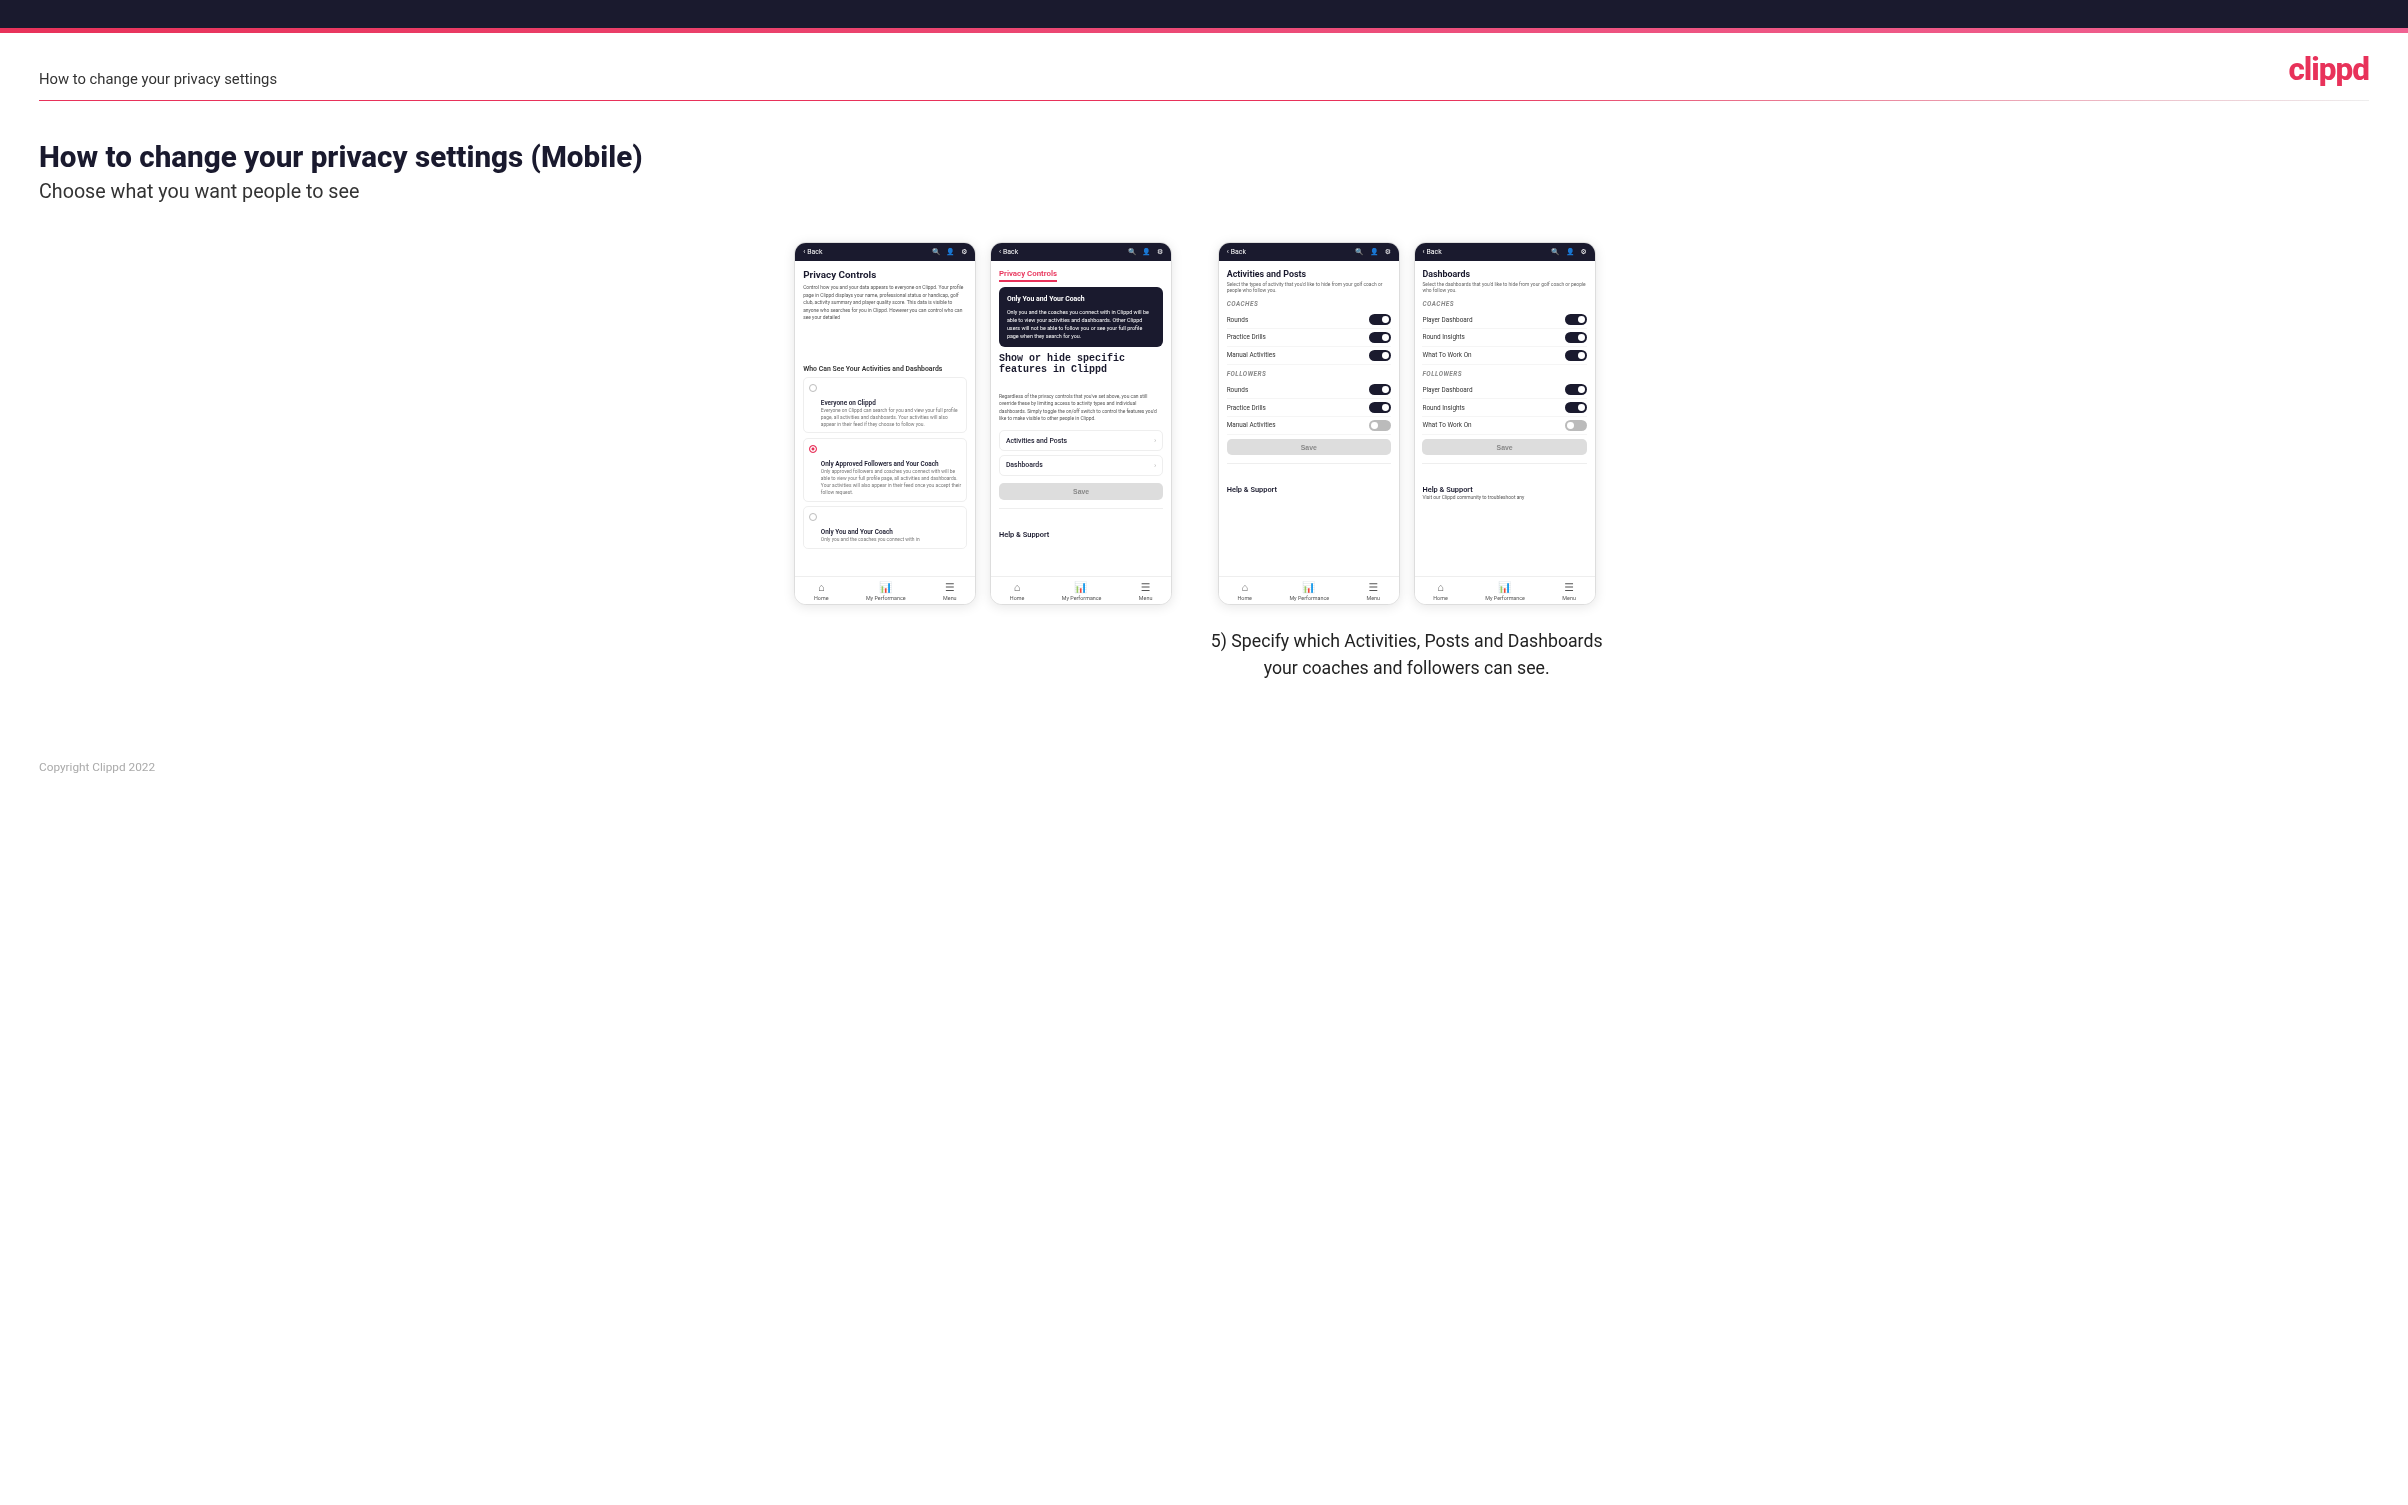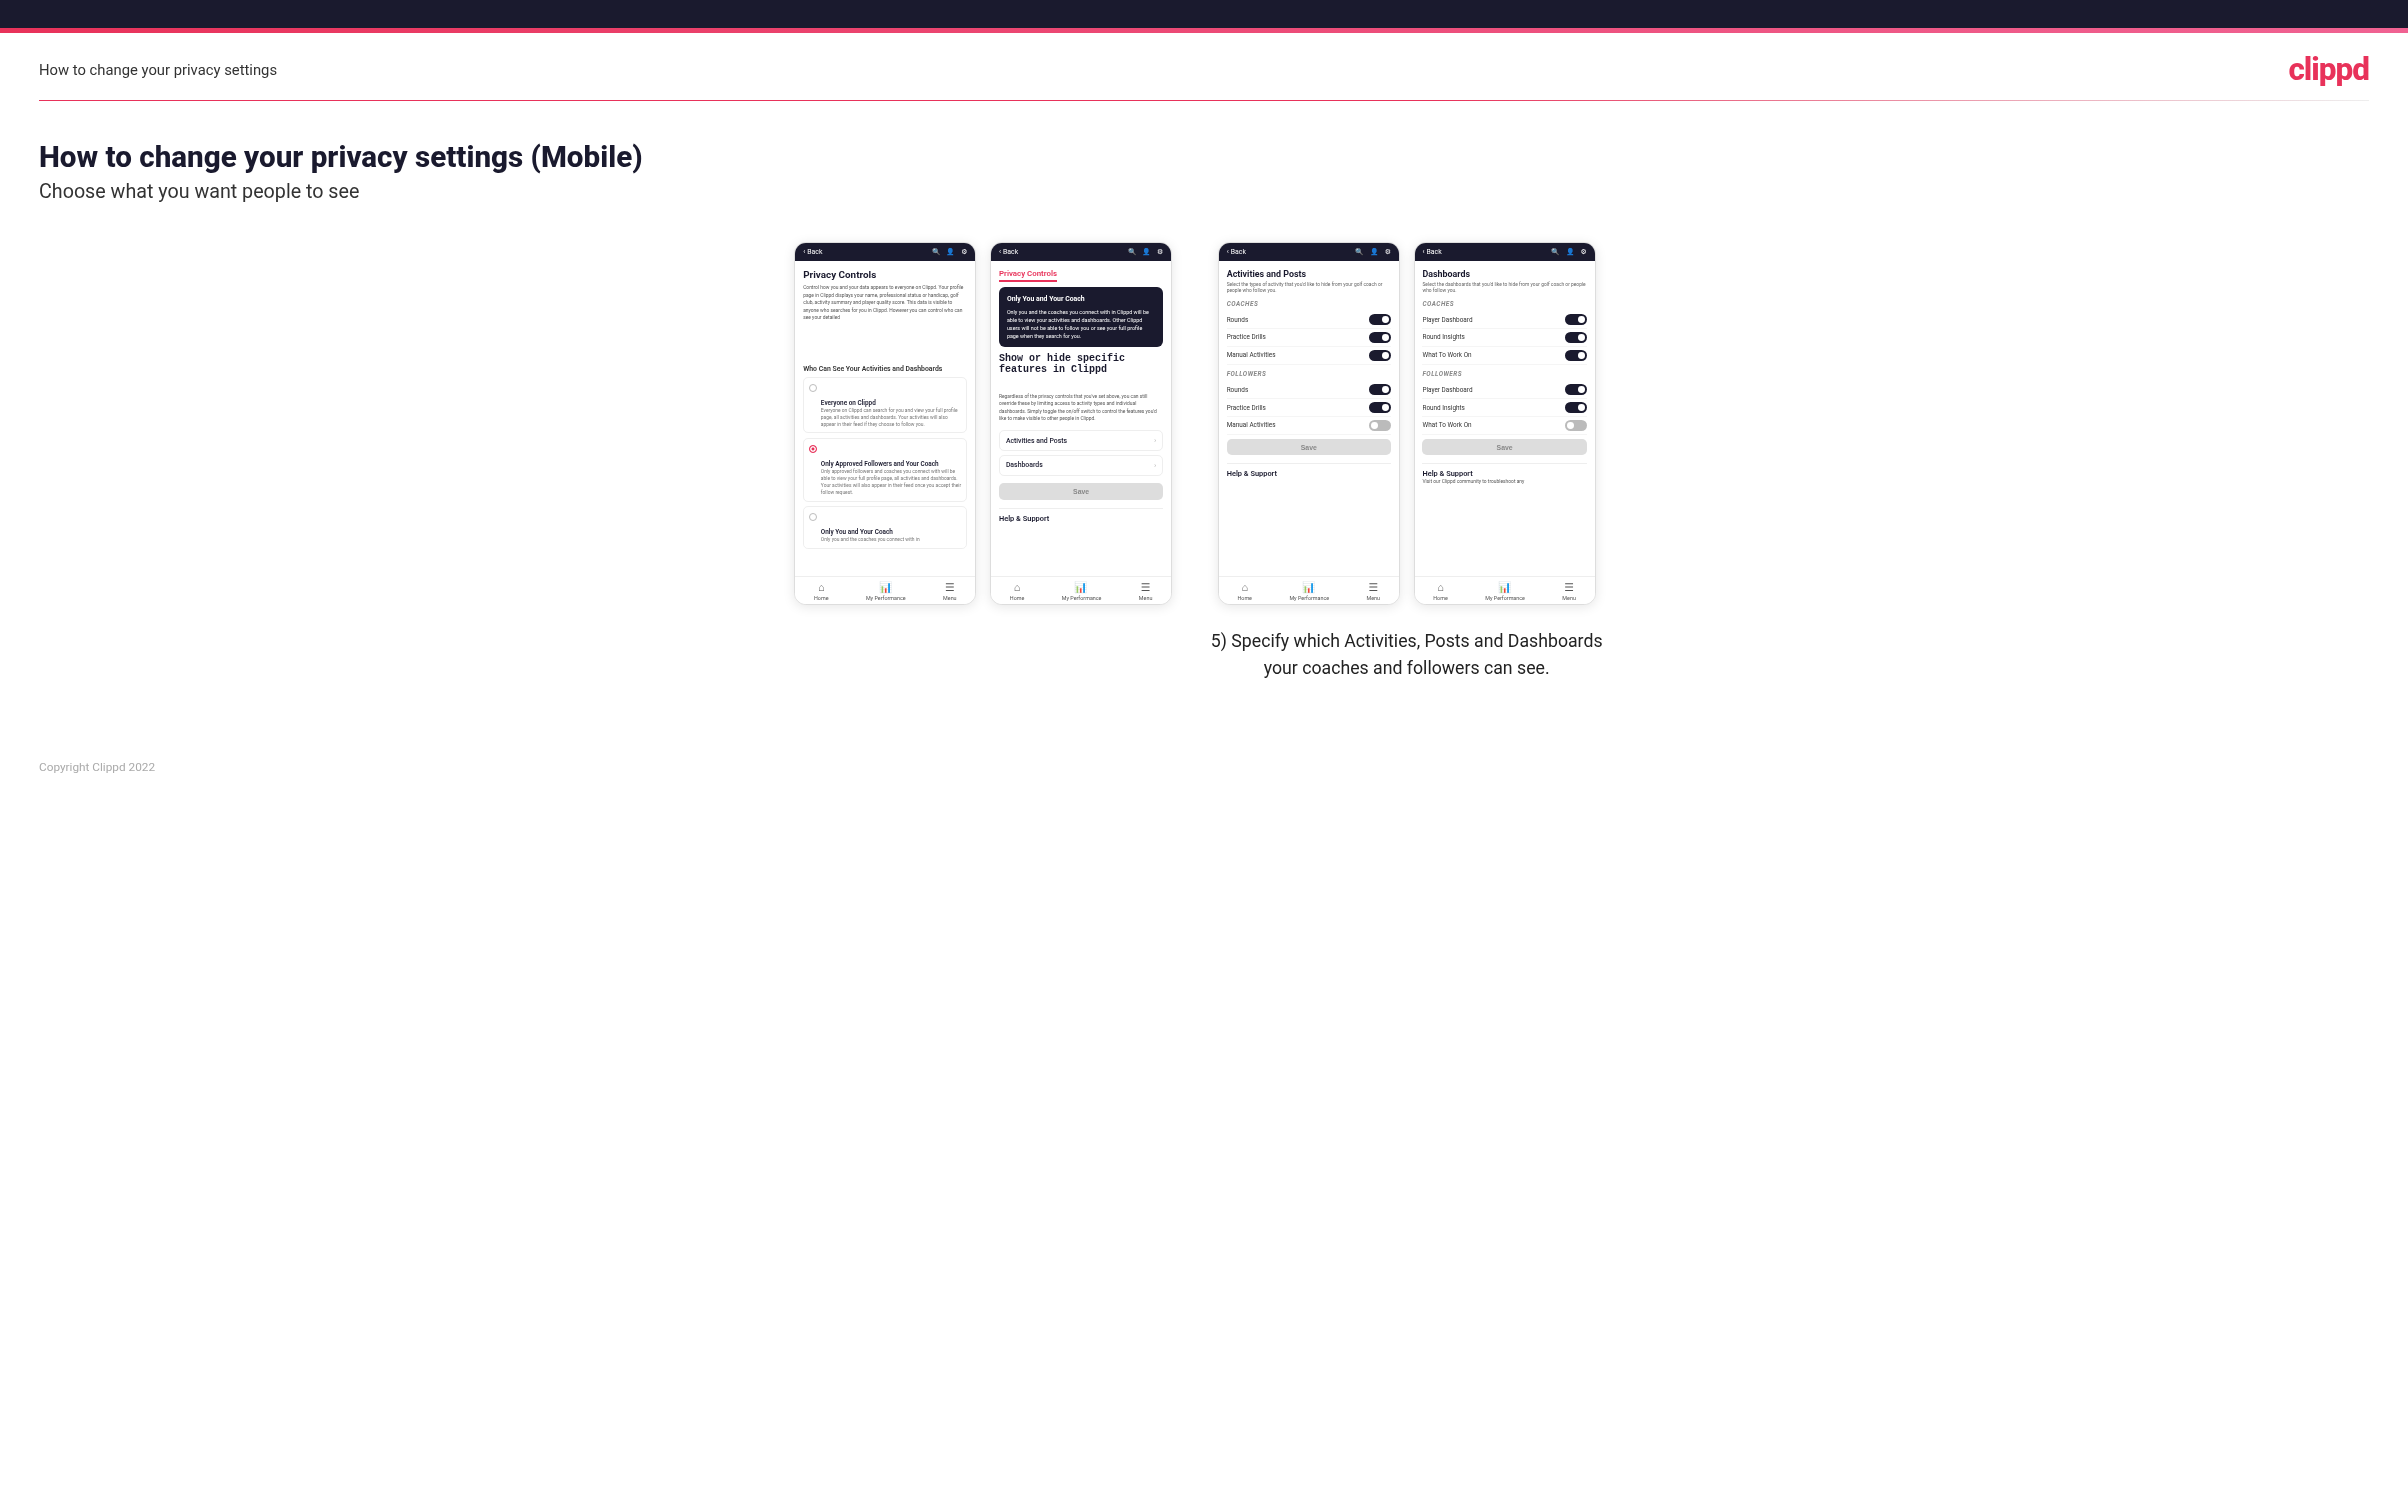--- a/index.html
+++ b/index.html
@@ -16,21 +16,21 @@
       width: 100%;
     }
     .top-accent {
       height: 5.9px;
       background: linear-gradient(to right, #e8325a, #f06292);
     }
 
     
     .header {
       display: flex;
-      align-items: center;
+      align-items: flex-end;
       justify-content: space-between;
       padding: 17.7px 39px 11.8px 39px;
     }
     .header-title {
       font-size: 14.8px;
       color: #333;
     }
     .logo {
       font-size: 31.5px;
       font-weight: 800;
@@ -282,21 +282,21 @@
       font-weight: 600;
       margin-top: 3.9px;
     }
 
     
     .help-support {
       font-size: 7.4px;
       font-weight: 600;
       color: #1a1a2e;
       margin-top: 7.9px;
-      padding-top: 5px;
+      padding-top: 21px;
       border-top: 1px solid #eee;
     }
 
     
     .toggle-row {
       display: flex;
       align-items: center;
       justify-content: space-between;
       padding: 3px 0;
       border-bottom: 1px solid #f5f5f5;

